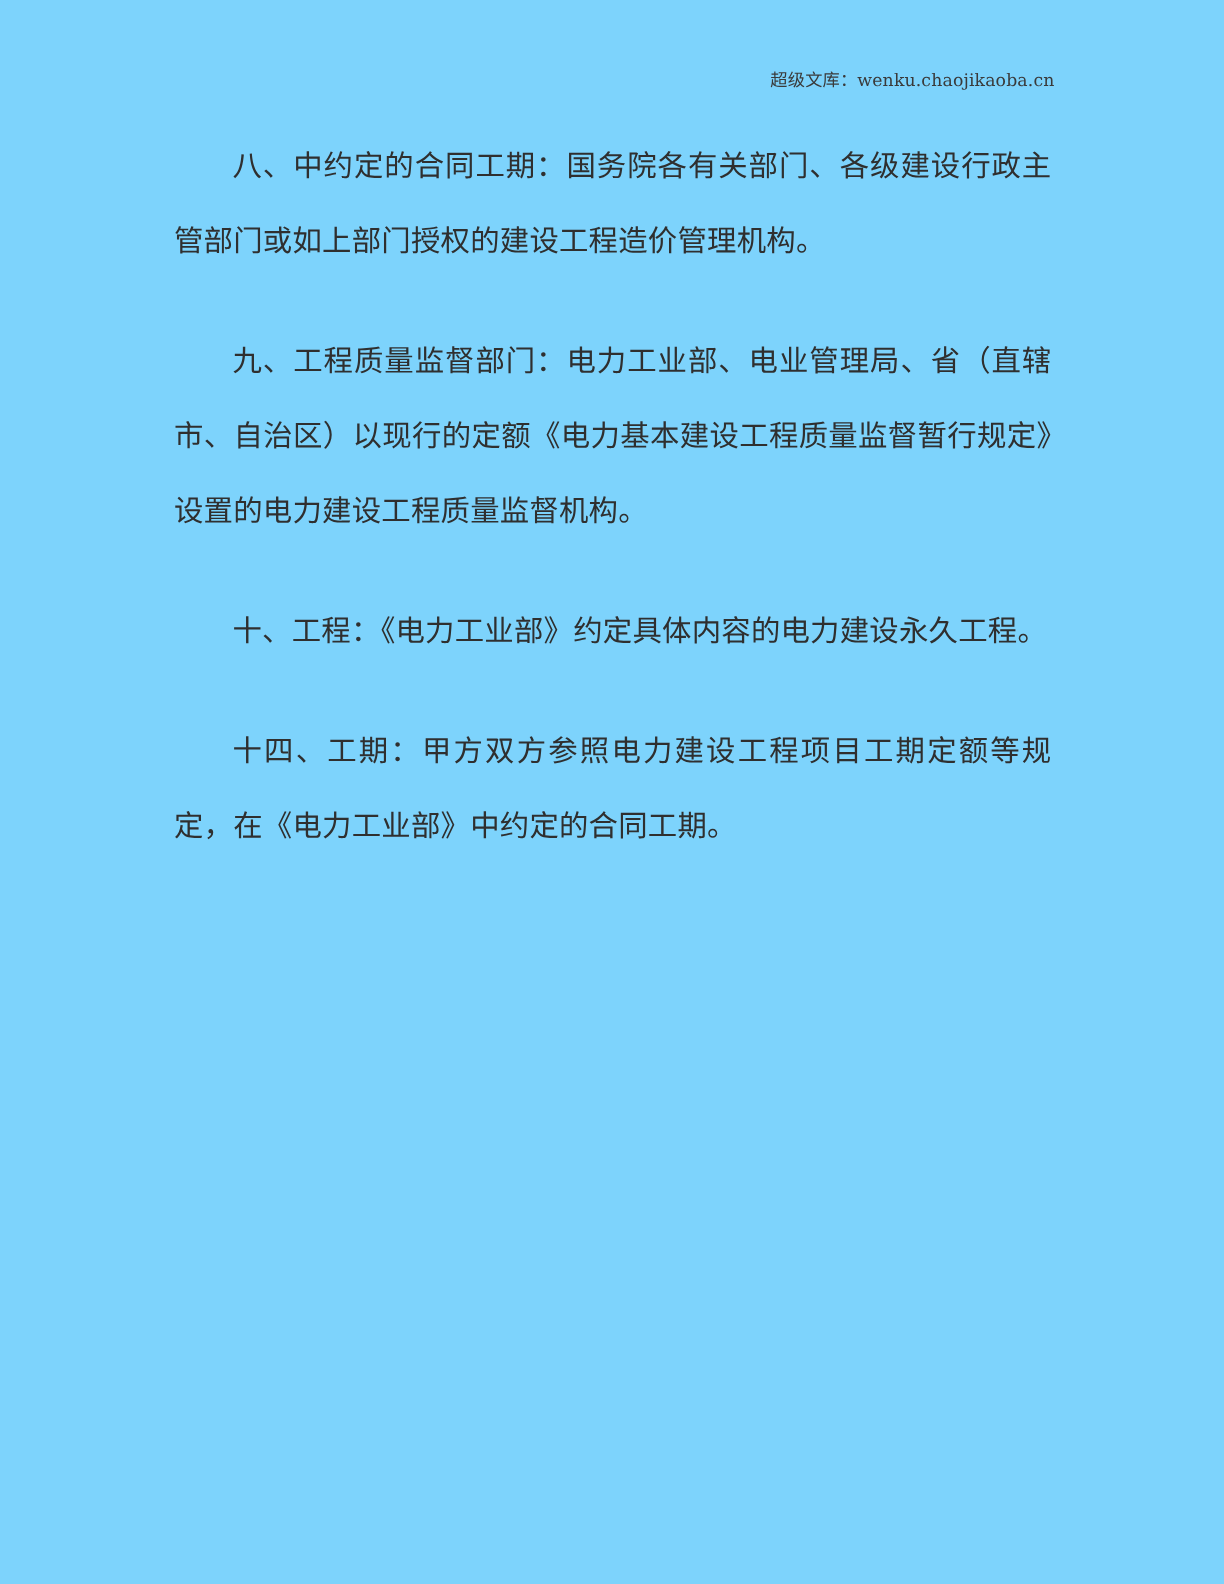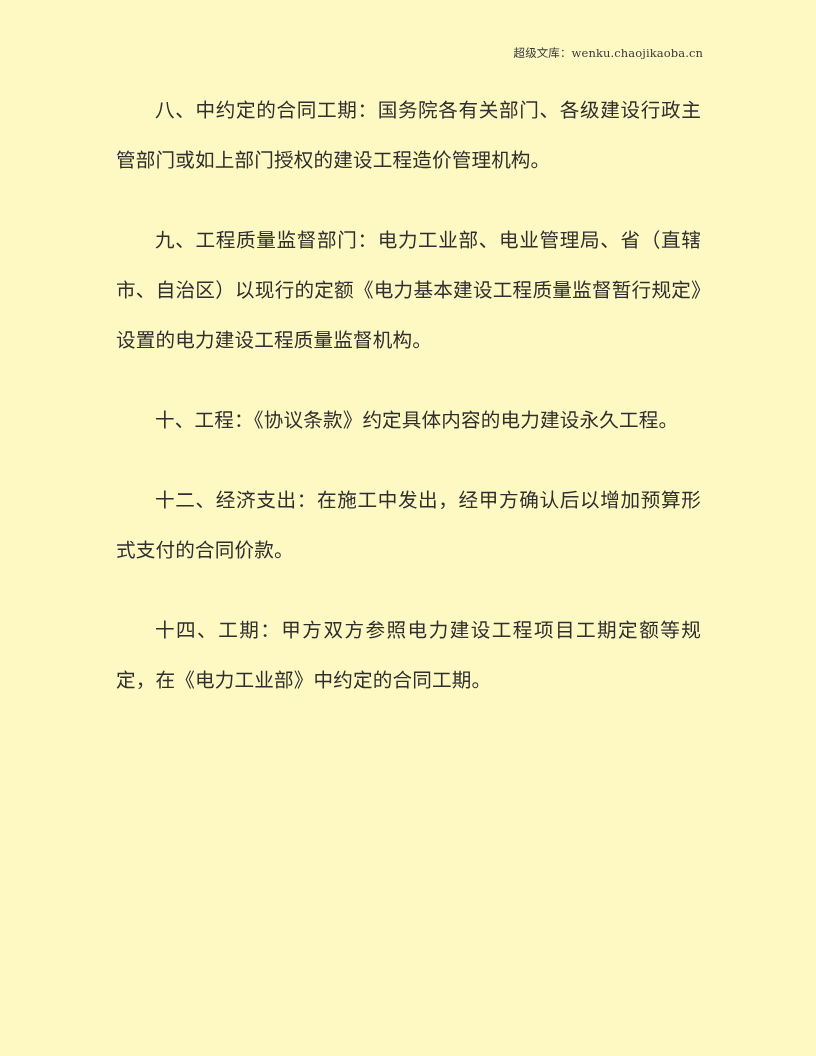--- a/index.html
+++ b/index.html
@@ -7,21 +7,21 @@
     margin: 0;
     padding: 0;
     background: #ffffff;
   }
 
   .page {
     position: relative;
     width: 816px;
     height: 1056px;
     margin: 0 auto;
-    background: #fef9c3;
+    background: #7dd3fc;
     overflow: hidden;
     box-sizing: border-box;
     padding-left: 17px;
   }
 
   
   .page-header {
     position: absolute;
     top: 45px;
     left: 116px;
@@ -74,23 +74,22 @@
   <div class="page-header">
     <span class="hdr-label">超级文库：</span><span class="hdr-url">wenku.chaojikaoba.cn</span>
   </div>
 
   <div class="doc-body">
 
     <p class="doc-paragraph">八、中约定的合同工期：国务院各有关部门、各级建设行政主管部门或如上部门授权的建设工程造价管理机构。</p>
 
     <p class="doc-paragraph">九、工程质量监督部门：电力工业部、电业管理局、省（直辖市、自治区）以现行的定额《电力基本建设工程质量监督暂行规定》设置的电力建设工程质量监督机构。</p>
 
-    <p class="doc-paragraph">十、工程：《协议条款》约定具体内容的电力建设永久工程。</p>
+    <p class="doc-paragraph">十、工程：《电力工业部》约定具体内容的电力建设永久工程。</p>
 
 
-    <p class="doc-paragraph">十二、经济支出：在施工中发出，经甲方确认后以增加预算形式支付的合同价款。</p>
 
 
     <p class="doc-paragraph">十四、工期：甲方双方参照电力建设工程项目工期定额等规定，在《电力工业部》中约定的合同工期。</p>
 
   </div>
 
 </div>
 
 </body></html>

